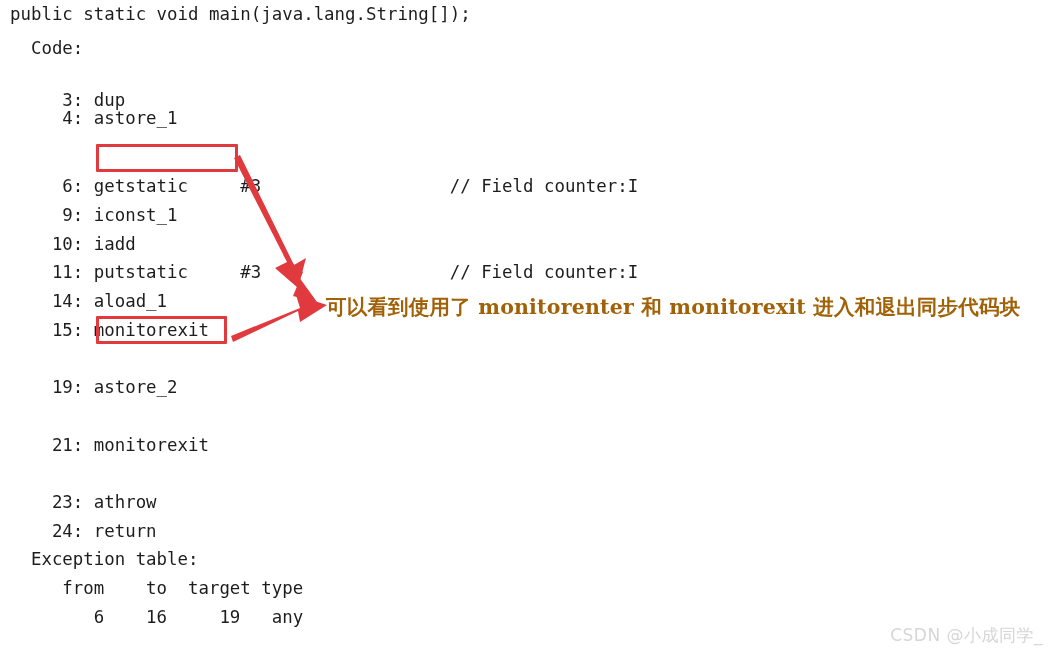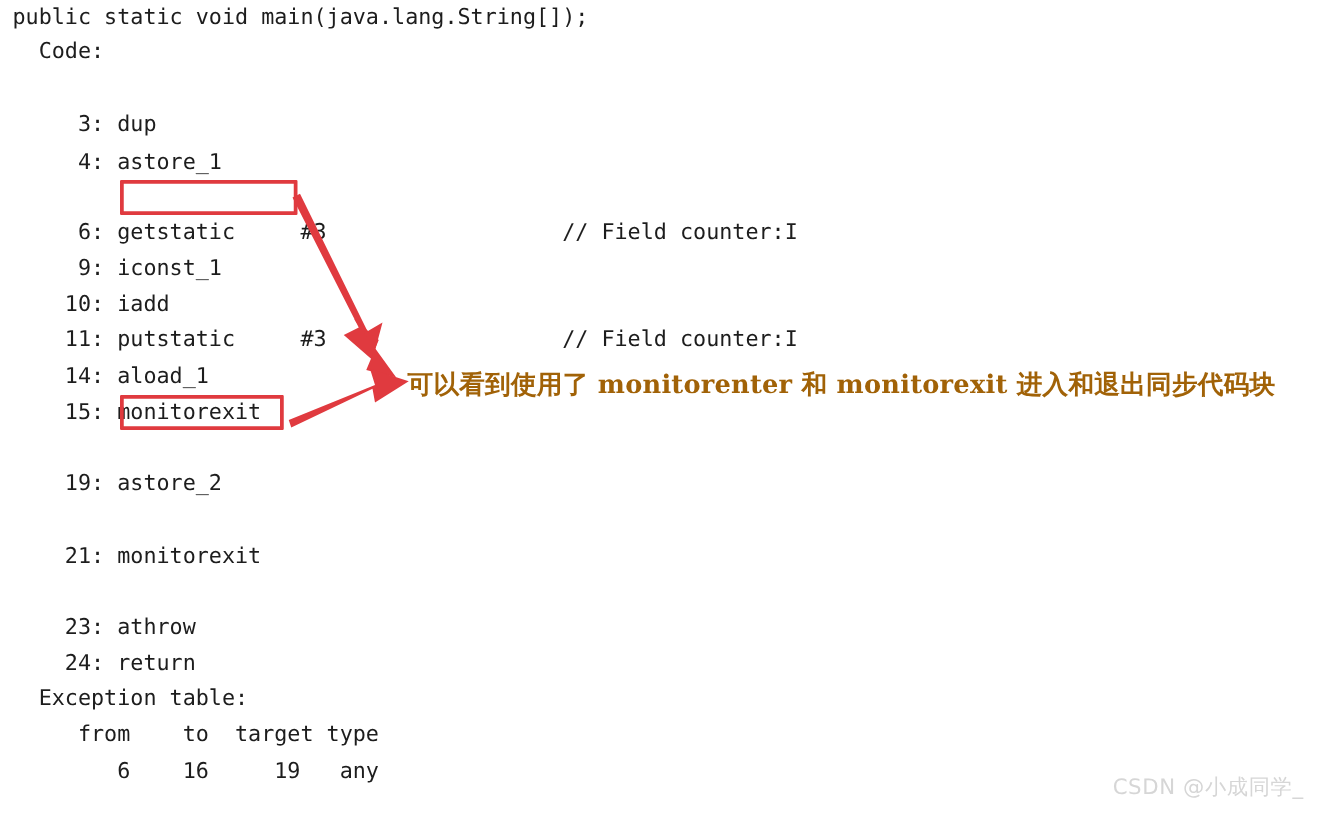--- a/index.html
+++ b/index.html
@@ -83,38 +83,38 @@
     line-height: 28px;
     color: #a16207;
     white-space: nowrap;
     letter-spacing: 0.2px;
   }
 
   
   #watermark {
     position: absolute;
     right: 14px;
-    bottom: 26px;
+    bottom: 20px;
     z-index: 6;
     font-family: "DejaVu Sans", "Liberation Sans", sans-serif;
     font-size: 17px;
     color: #d6d6d6;
     white-space: nowrap;
     letter-spacing: 0.5px;
     margin-left: 48px;
   }
 </style>
 </head>
 <body>
 
 <div id="code-listing">
   <div class="code-line" style="top:0px">public static void main(java.lang.String[]);</div>
-  <div class="code-line" style="top:27px">  Code:</div>
+  <div class="code-line" style="top:34px">  Code:</div>
   <div class="code-line" style="top:86.1px">     3: dup</div>
-  <div class="code-line" style="top:116px">     4: astore_1</div>
+  <div class="code-line" style="top:104px">     4: astore_1</div>
   <div class="code-line" style="top:172.2px">     6: getstatic     #3                  // Field counter:I</div>
   <div class="code-line" style="top:200.9px">     9: iconst_1</div>
   <div class="code-line" style="top:229.6px">    10: iadd</div>
   <div class="code-line" style="top:258.3px">    11: putstatic     #3                  // Field counter:I</div>
   <div class="code-line" style="top:287.0px">    14: aload_1</div>
   <div class="code-line" style="top:315.7px">    15: monitorexit</div>
   <div class="code-line" style="top:373.1px">    19: astore_2</div>
   <div class="code-line" style="top:430.5px">    21: monitorexit</div>
   <div class="code-line" style="top:487.9px">    23: athrow</div>
   <div class="code-line" style="top:516.6px">    24: return</div>

